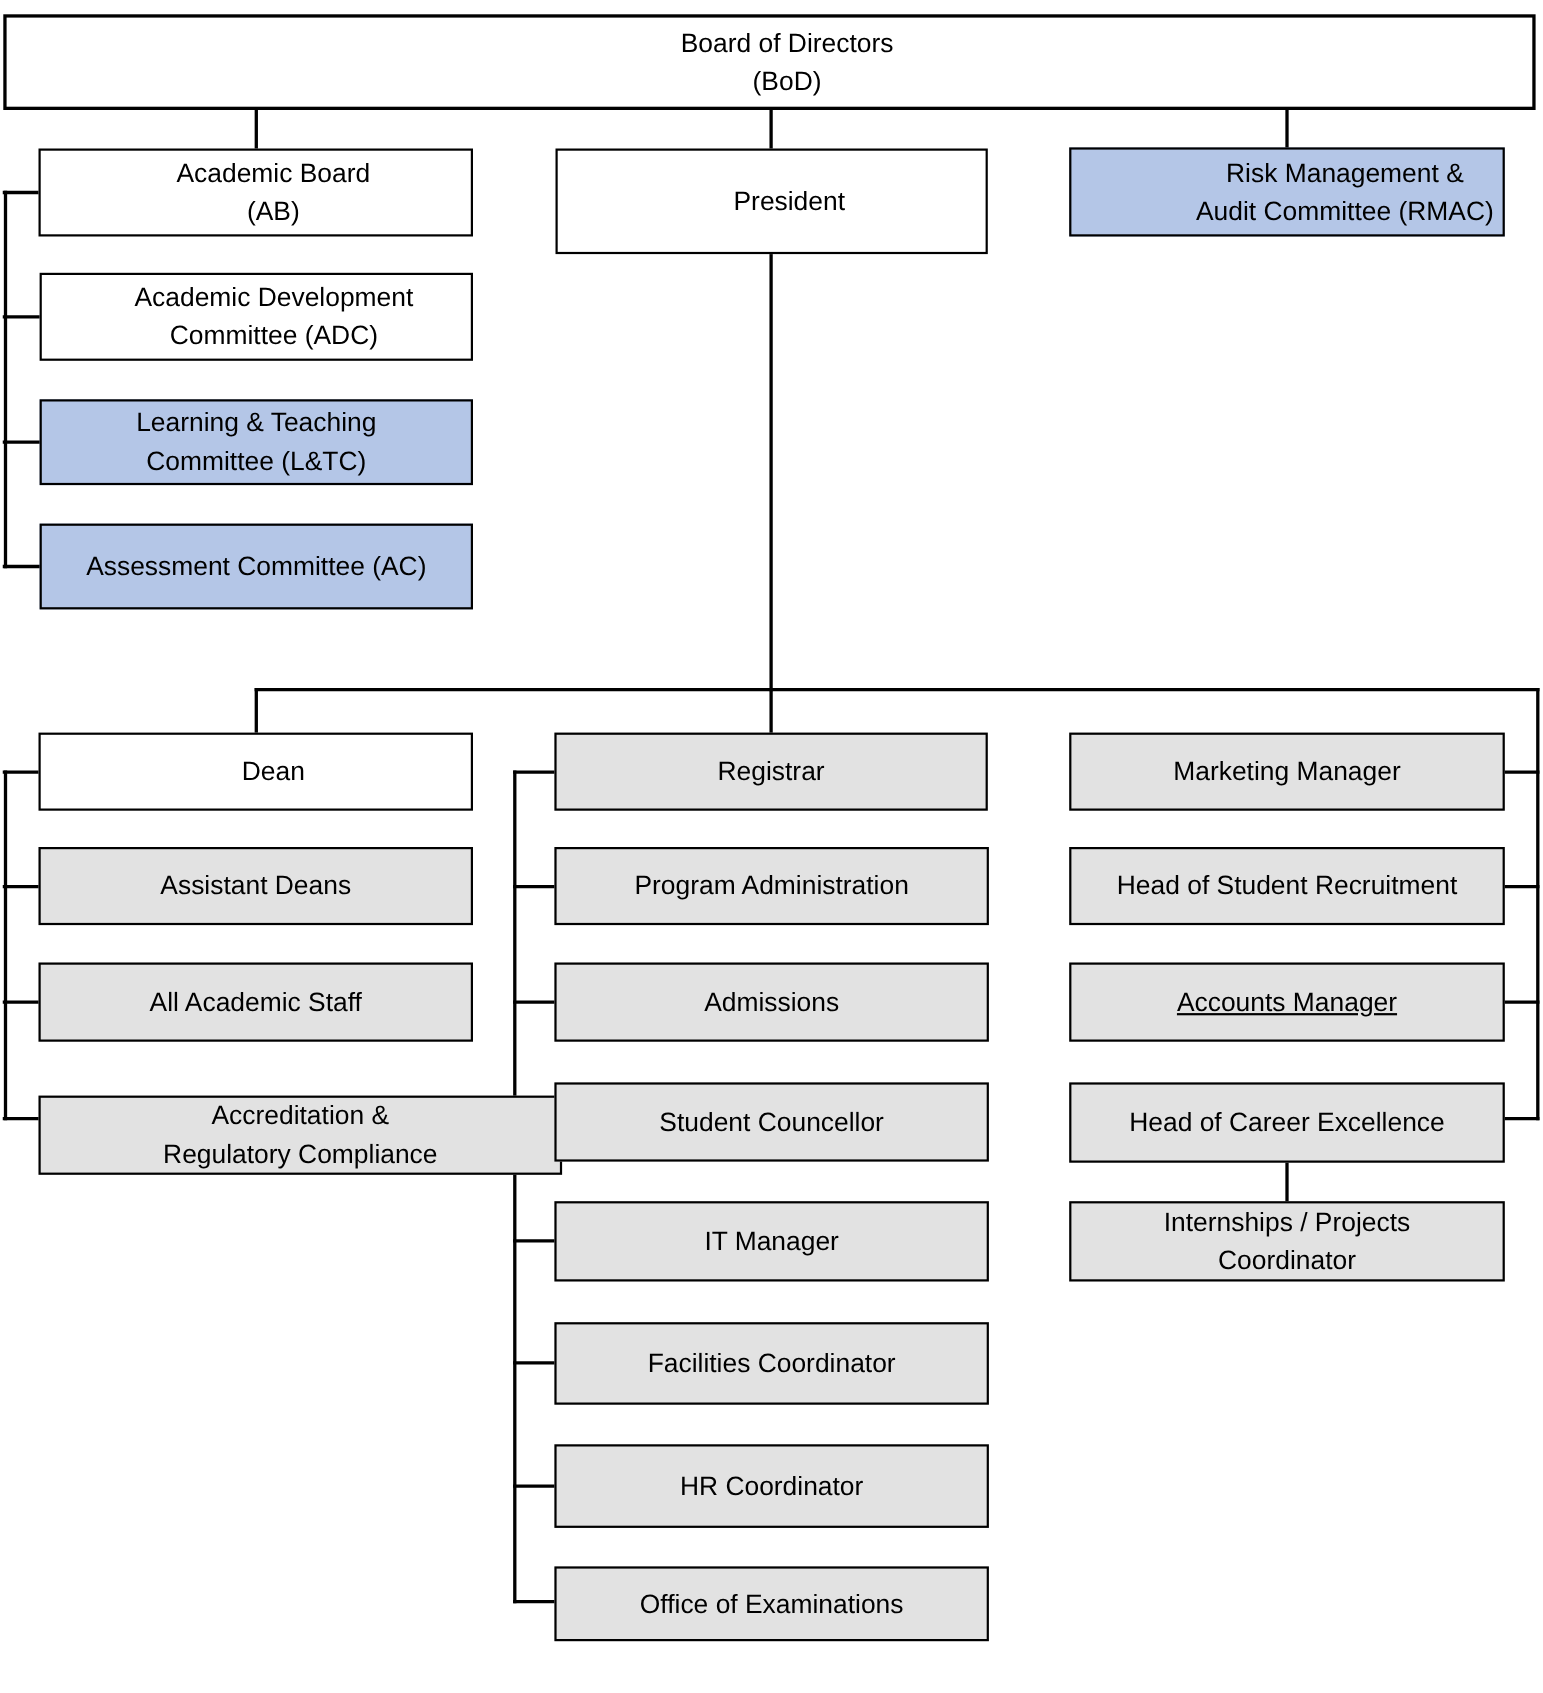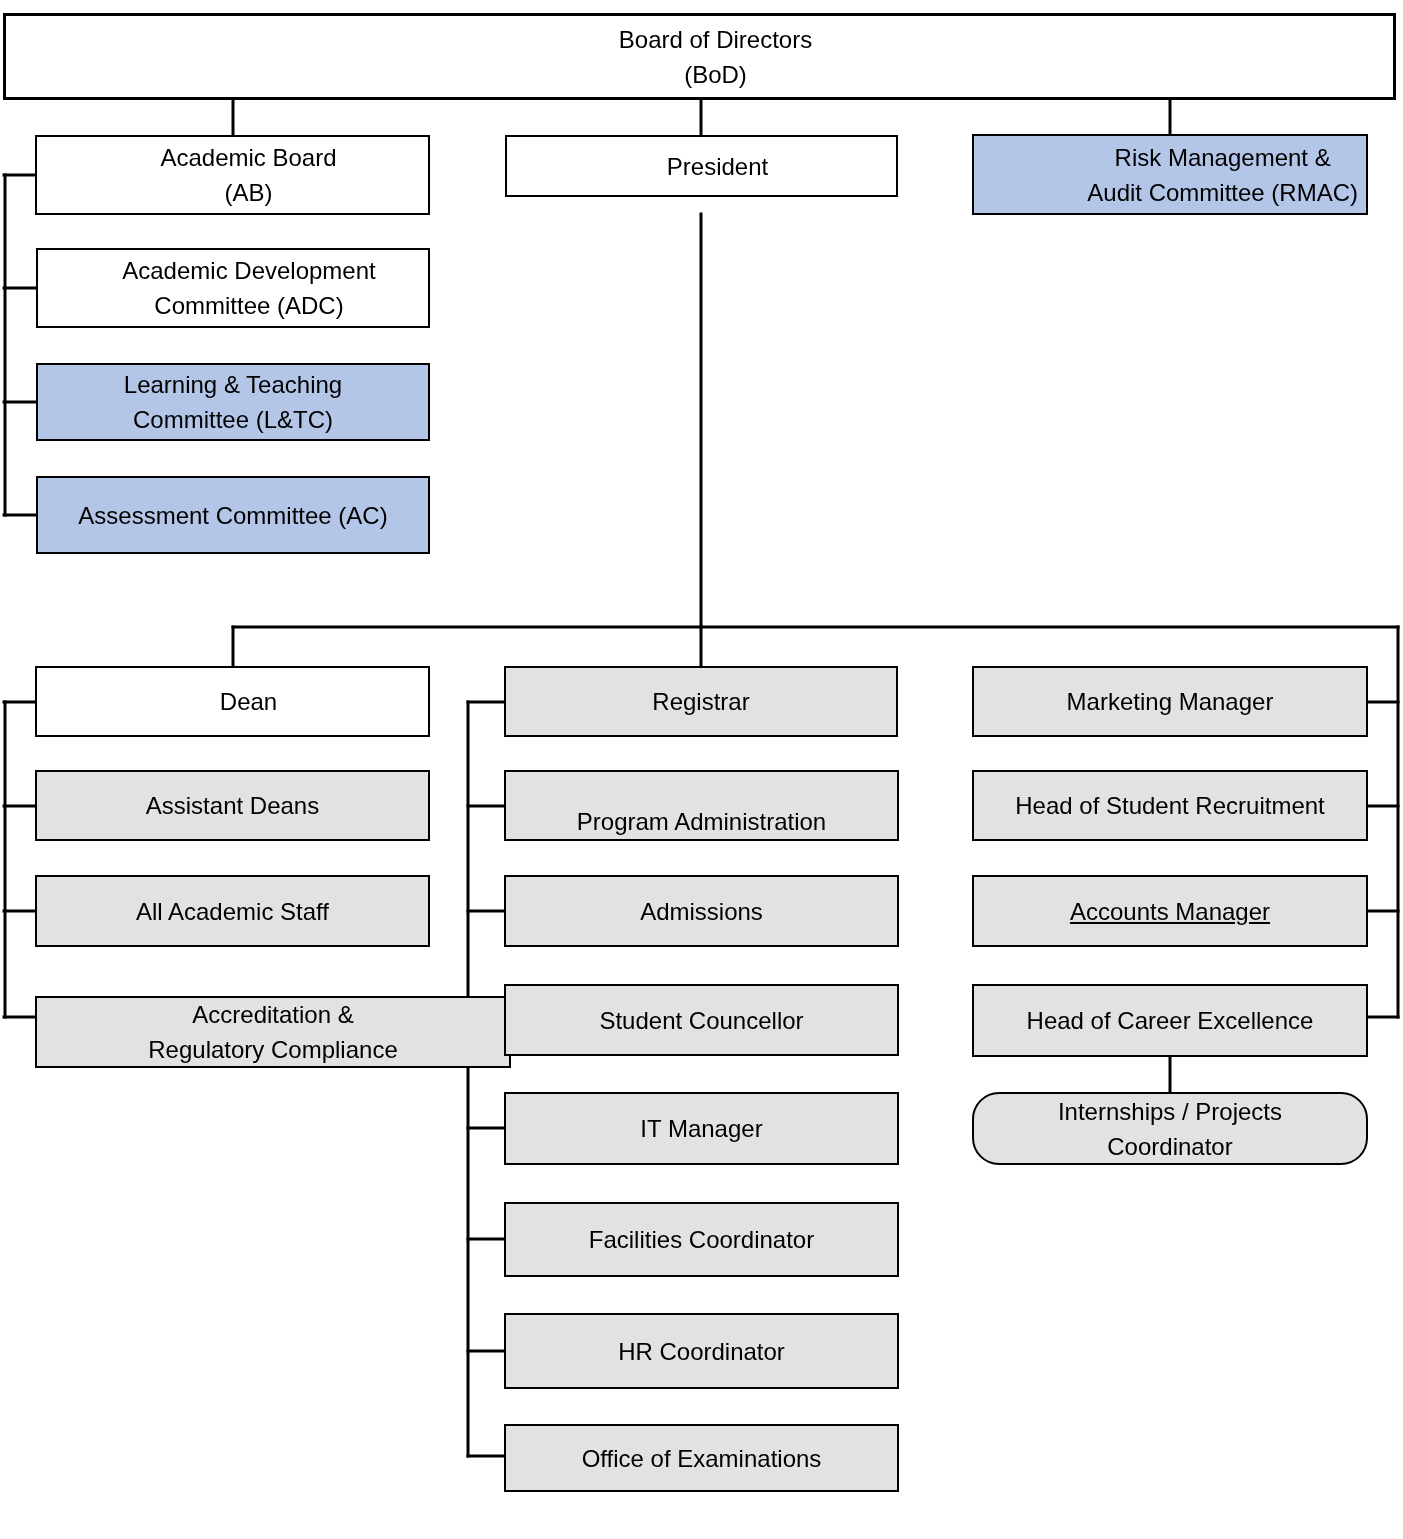--- a/index.html
+++ b/index.html
@@ -78,21 +78,21 @@
     </svg>
 
 <div class="node fill-white" style="left: 3px; top: 13px; width: 1393px; height: 87px; border-width: 3px;">
     <div class="node-label">Board of Directors
 (BoD)</div>
   </div>
     <div class="node fill-white" style="left: 35px; top: 135px; width: 395px; height: 80px; border-width: 2px;">
     <div class="node-label">Academic Board
 (AB)</div>
   </div>
-    <div class="node fill-white" style="left: 505px; top: 135px; width: 393px; height: 62px; border-width: 2px;">
+    <div class="node fill-white" style="left: 505px; top: 135px; width: 393px; height: 96px; border-width: 2px;">
     <div class="node-label">President</div>
   </div>
     <div class="node fill-blue" style="left: 972px; top: 134px; width: 396px; height: 81px; border-width: 2px; justify-content: flex-end;">
     <div class="node-label">Risk Management &amp;
 Audit Committee (RMAC)</div>
   </div>
     <div class="node fill-white" style="left: 36px; top: 248px; width: 394px; height: 80px; border-width: 2px;">
     <div class="node-label">Academic Development
 Committee (ADC)</div>
   </div>
@@ -112,21 +112,21 @@
     <div class="node fill-gray" style="left: 35px; top: 875px; width: 395px; height: 72px; border-width: 2px;">
     <div class="node-label">All Academic Staff</div>
   </div>
     <div class="node fill-gray" style="left: 35px; top: 984px; width: 476px; height: 72px; border-width: 2px; margin-top: 12px;">
     <div class="node-label">Accreditation &amp;
 Regulatory Compliance</div>
   </div>
     <div class="node fill-gray" style="left: 504px; top: 666px; width: 394px; height: 71px; border-width: 2px;">
     <div class="node-label">Registrar</div>
   </div>
-    <div class="node fill-gray" style="left: 504px; top: 770px; width: 395px; height: 71px; border-width: 2px; align-items: flex-end;">
+    <div class="node fill-gray" style="left: 504px; top: 770px; width: 395px; height: 71px; border-width: 2px;">
     <div class="node-label">Program Administration</div>
   </div>
     <div class="node fill-gray" style="left: 504px; top: 875px; width: 395px; height: 72px; border-width: 2px;">
     <div class="node-label">Admissions</div>
   </div>
     <div class="node fill-gray" style="left: 504px; top: 984px; width: 395px; height: 72px; border-width: 2px;">
     <div class="node-label">Student Councellor</div>
   </div>
     <div class="node fill-gray" style="left: 504px; top: 1092px; width: 395px; height: 73px; border-width: 2px;">
     <div class="node-label">IT Manager</div>
@@ -145,17 +145,17 @@
   </div>
     <div class="node fill-gray" style="left: 972px; top: 770px; width: 396px; height: 71px; border-width: 2px;">
     <div class="node-label">Head of Student Recruitment</div>
   </div>
     <div class="node fill-gray" style="left: 972px; top: 875px; width: 396px; height: 72px; border-width: 2px; text-decoration: underline;">
     <div class="node-label">Accounts Manager</div>
   </div>
     <div class="node fill-gray" style="left: 972px; top: 984px; width: 396px; height: 73px; border-width: 2px;">
     <div class="node-label">Head of Career Excellence</div>
   </div>
-    <div class="node fill-gray" style="left: 972px; top: 1092px; width: 396px; height: 73px; border-width: 2px; border-radius: 27px;">
+    <div class="node fill-gray" style="left: 972px; top: 1092px; width: 396px; height: 73px; border-width: 2px;">
     <div class="node-label">Internships / Projects
 Coordinator</div>
   </div>
   </div>
 
 </body></html>

